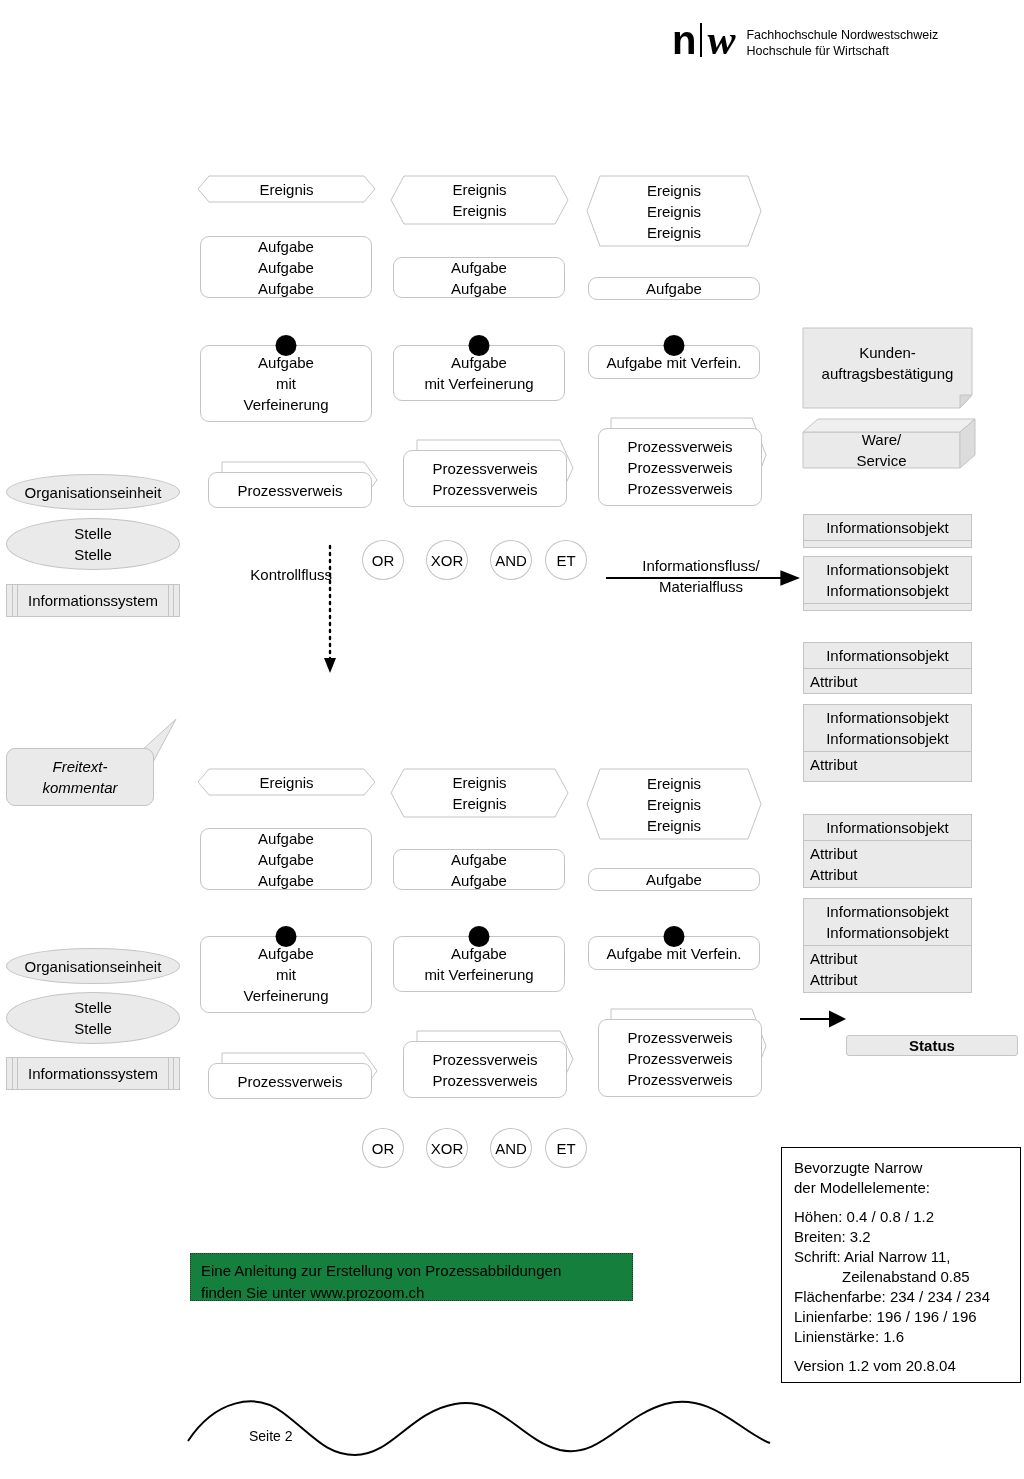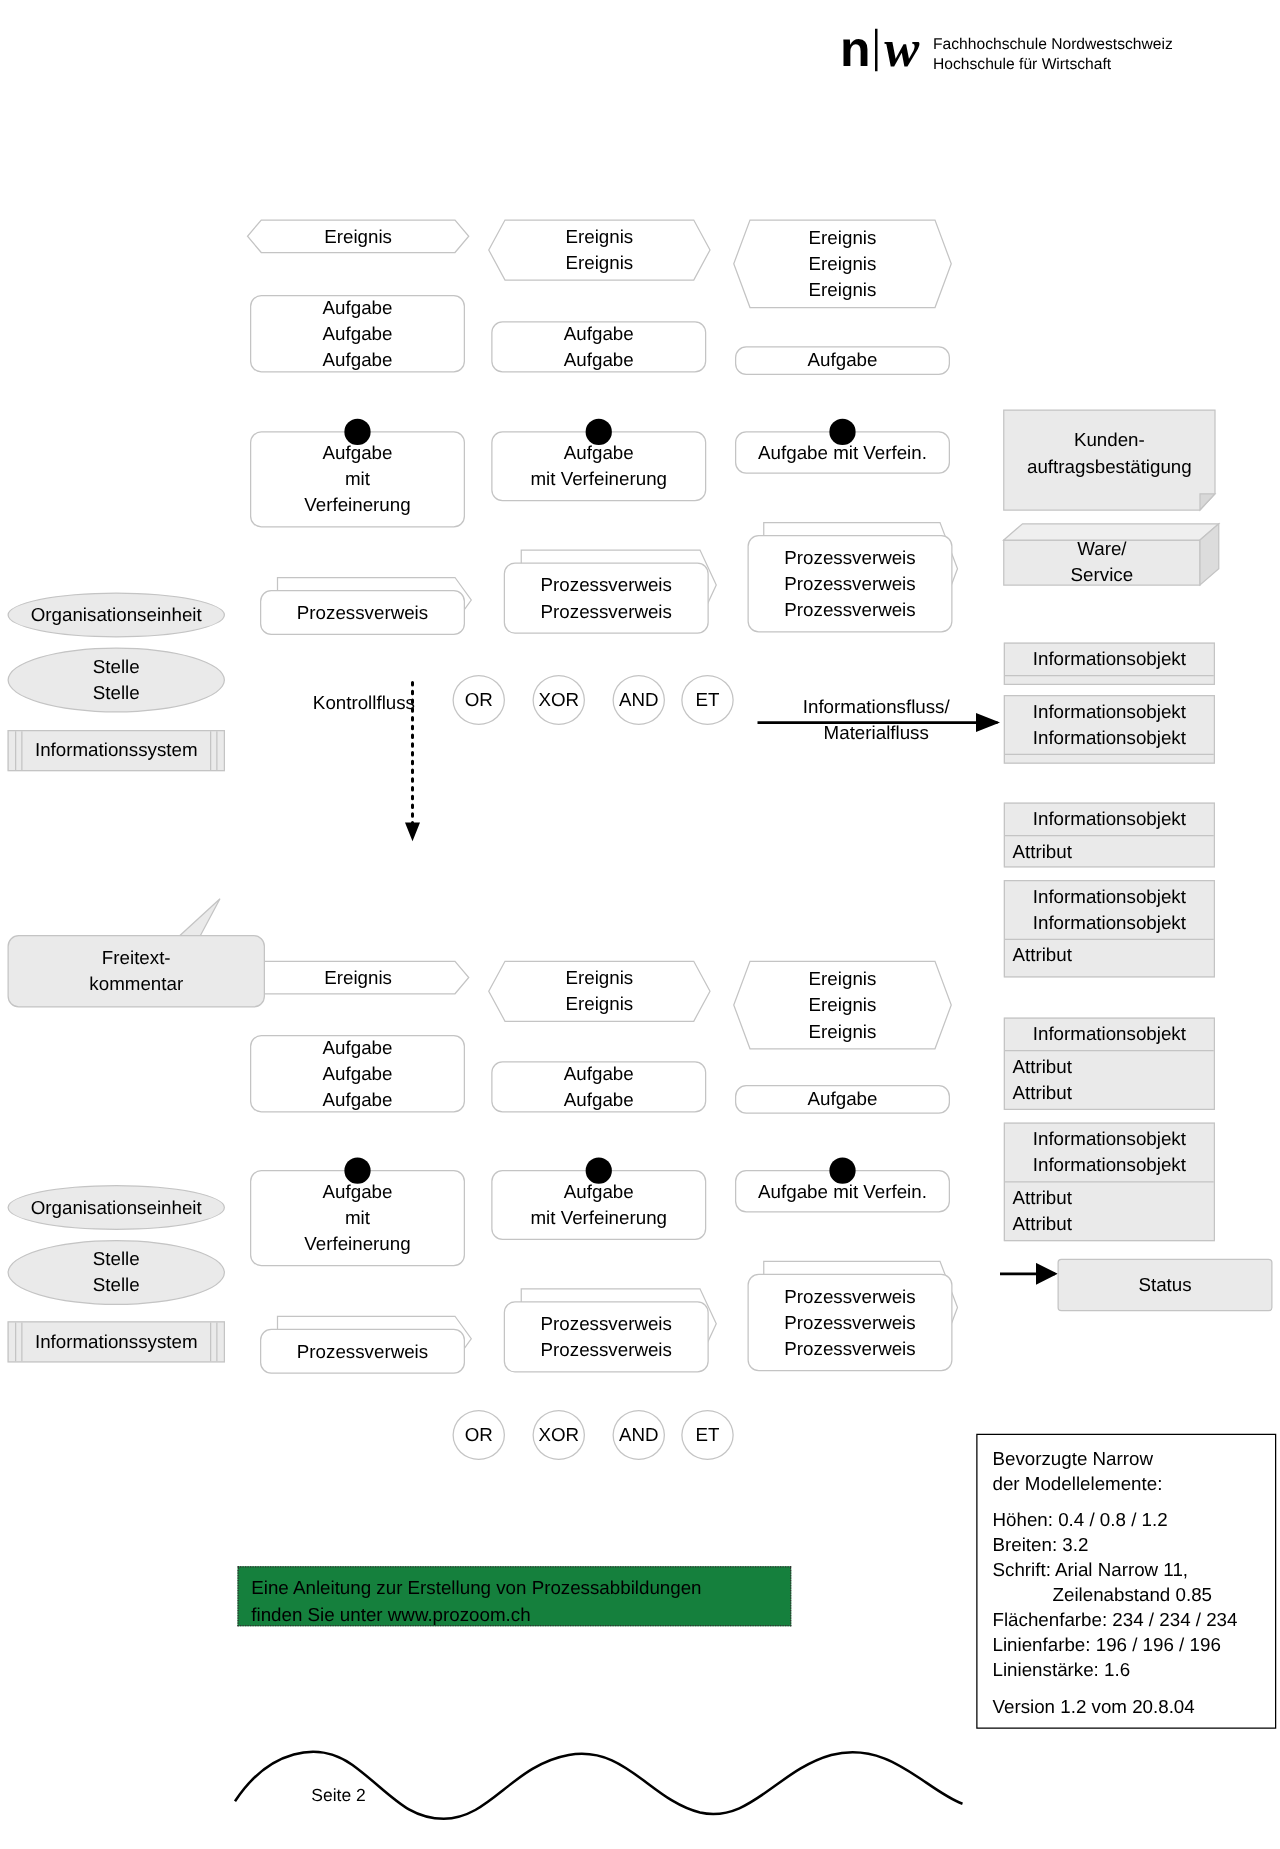--- a/index.html
+++ b/index.html
@@ -275,21 +275,21 @@
   <div class="abs conn" style="left:426px;top:540px;">
     <span>XOR</span>
   </div>
   <div class="abs conn" style="left:490px;top:540px;">
     <span>AND</span>
   </div>
   <div class="abs conn" style="left:545px;top:540px;">
     <span>ET</span>
   </div>
 
-  <div class="abs flowlabel" style="left:222px;top:552px;width:110px;text-align:right;">Kontrollfluss</div>
+  <div class="abs flowlabel" style="left:222px;top:564px;width:110px;text-align:right;">Kontrollfluss</div>
   <div class="abs box3d-txt" style="left:803px;top:328px;width:169px;height:70px;">
     <span>Kunden-<br>auftragsbestätigung</span>
   </div>
 
   <div class="abs flowlabel" style="left:604px;top:555px;width:194px;">Informationsfluss/<br>Materialfluss</div>
   <div class="abs box3d-txt" style="left:803px;top:432px;width:157px;height:36px;">
     <span>Ware/<br>Service</span>
   </div>
 
   <div class="abs clsbox" style="left:803px;top:514px;width:169px;height:34px;">
@@ -315,25 +315,25 @@
   <div class="abs clsbox" style="left:803px;top:814px;width:169px;height:74px;">
     <div class="hdr">Informationsobjekt</div>
     <div class="body">Attribut<br>Attribut</div>
   </div>
 
   <div class="abs clsbox" style="left:803px;top:898px;width:169px;height:95px;">
     <div class="hdr">Informationsobjekt<br>Informationsobjekt</div>
     <div class="body">Attribut<br>Attribut</div>
   </div>
 
-  <div class="abs statusbox" style="left:846px;top:1007px;width:172px;height:42px;">
+  <div class="abs statusbox" style="left:846px;top:1035px;width:172px;height:21px;font-weight:bold;">
     <span>Status</span>
   </div>
 
-  <div class="abs comment-box" style="left:6px;top:748px;width:206px;height:58px;">
+  <div class="abs comment-box" style="left:6px;top:748px;width:148px;height:58px;font-style:italic;">
     <span>Freitext-<br>kommentar</span>
   </div>
 
   <div class="abs shp" style="left:198px;top:769px;width:177px;height:26px;">
     <div class="lines">Ereignis</div>
   </div>
   <div class="abs shp" style="left:391px;top:769px;width:177px;height:48px;">
     <div class="lines">Ereignis<br>Ereignis</div>
   </div>
   <div class="abs shp" style="left:587px;top:769px;width:174px;height:70px;">

